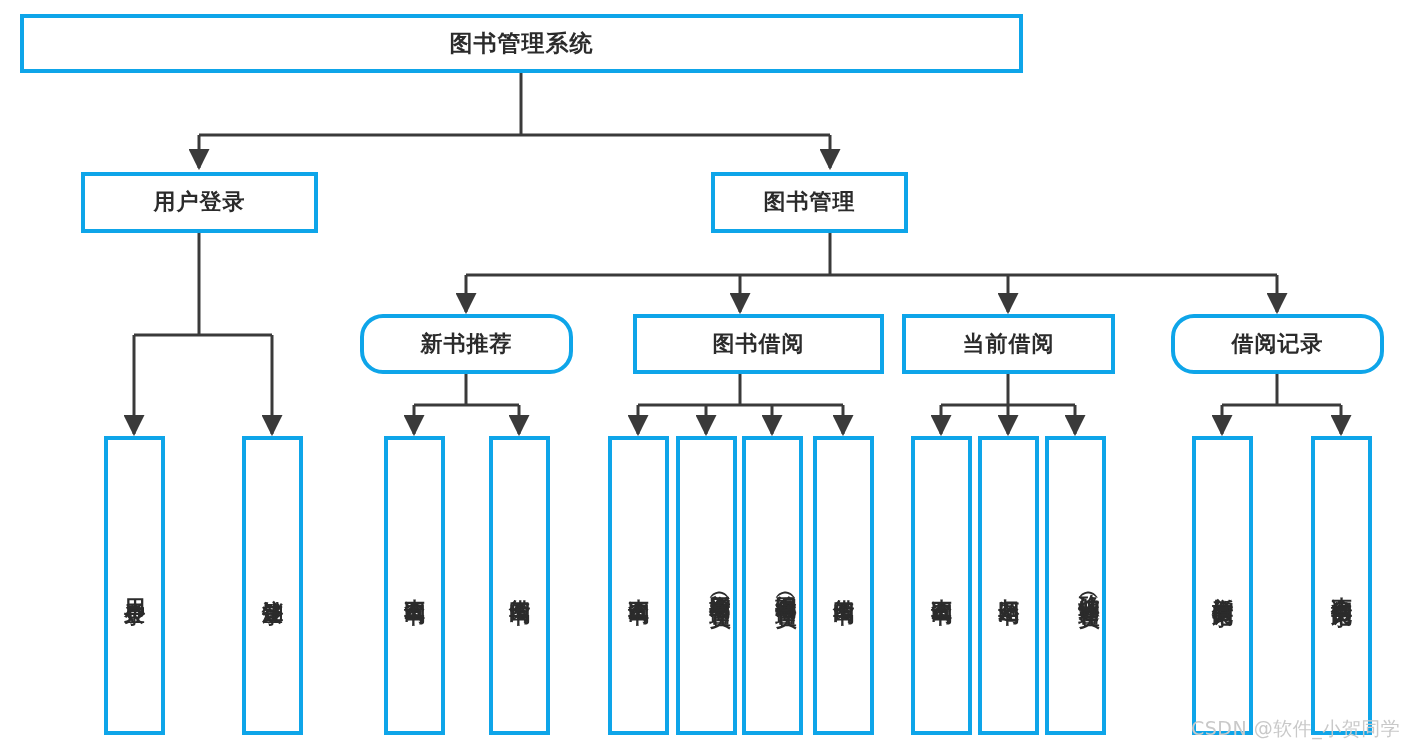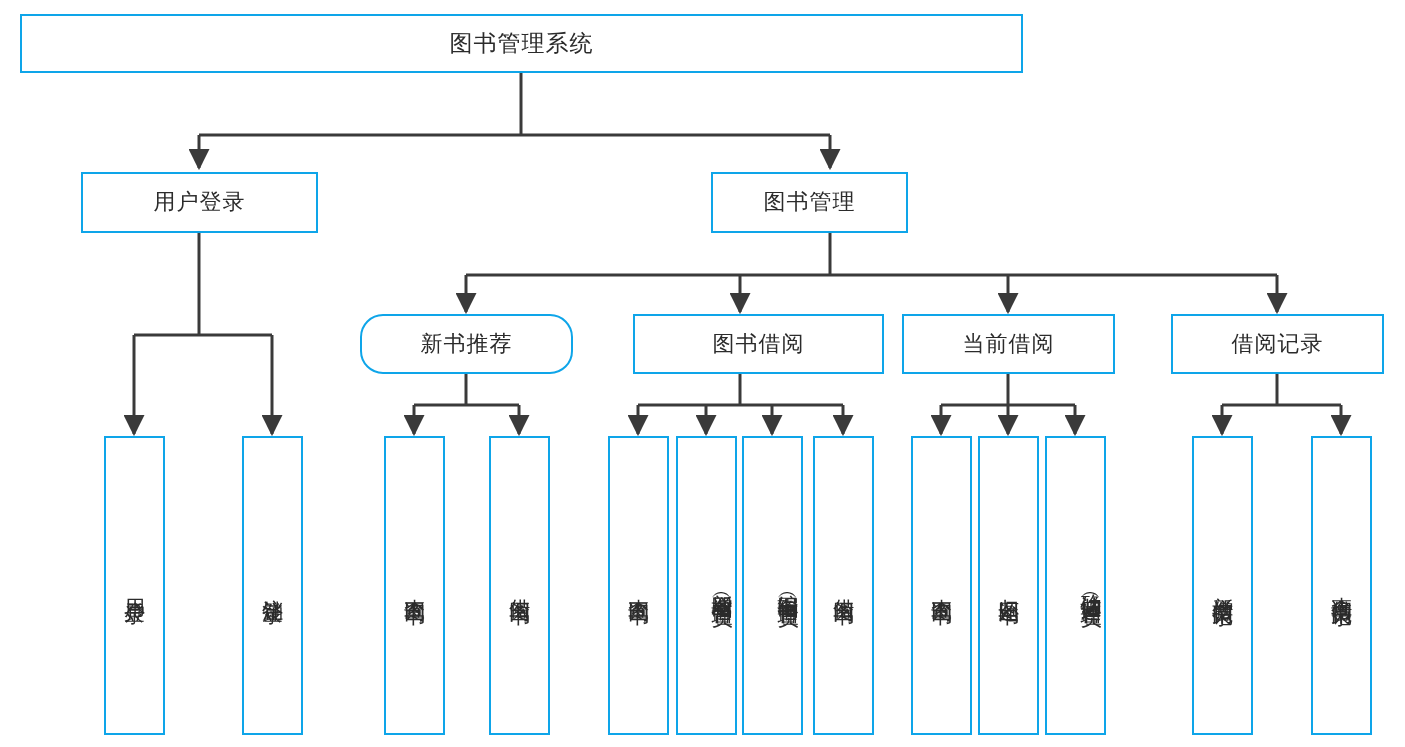--- a/index.html
+++ b/index.html
@@ -23,25 +23,26 @@
     left: 0;
     top: 0;
     width: 1405px;
     height: 747px;
     pointer-events: none;
   }
   .node {
     position: absolute;
     box-sizing: border-box;
     background: #ffffff;
-    border: 2px solid #0ea5e9;
+    border: 4px solid #0ea5e9;
     display: flex;
     align-items: center;
     justify-content: center;
     color: #2b2b2b;
+    font-weight: bold;
   }
   .node.horiz {
     font-size: 22px;
     letter-spacing: 1px;
     line-height: 1.2;
   }
   .node.root {
     font-size: 23px;
   }
   .node.vert {
@@ -131,21 +132,21 @@
   </svg>
 
   <div class="node horiz root" style="left:20px; top:14px; width:1003px; height:59px;">图书管理系统</div>
 
   <div class="node horiz" style="left:81px; top:172px; width:237px; height:61px;">用户登录</div>
   <div class="node horiz" style="left:711px; top:172px; width:197px; height:61px;">图书管理</div>
 
   <div class="node horiz" style="left:360px; top:314px; width:213px; height:60px;border-radius:23px;">新书推荐</div>
   <div class="node horiz" style="left:633px; top:314px; width:251px; height:60px;">图书借阅</div>
   <div class="node horiz" style="left:902px; top:314px; width:213px; height:60px;">当前借阅</div>
-  <div class="node horiz" style="left:1171px; top:314px; width:213px; height:60px;">借阅记录</div>
+  <div class="node horiz" style="left:1171px; top:314px; width:213px; height:60px;border-radius:23px;">借阅记录</div>
 
   <div class="node vert midal" style="left:104px; top:436px; width:61px; height:299px;">
     <span class="vlabel">用户登录</span>
   </div>
   <div class="node vert midal" style="left:242px; top:436px; width:61px; height:299px;">
     <span class="vlabel">注销登录</span>
   </div>
 
   <div class="node vert midal" style="left:384px; top:436px; width:61px; height:299px;">
     <span class="vlabel">查询图书</span>
@@ -177,14 +178,15 @@
     <span class="vlabel">确认归还（管理员）</span>
   </div>
 
   <div class="node vert midal" style="left:1192px; top:436px; width:61px; height:299px;">
     <span class="vlabel">新增借阅记录</span>
   </div>
   <div class="node vert midal" style="left:1311px; top:436px; width:61px; height:299px;">
     <span class="vlabel">查询借阅记录</span>
   </div>
 
+  <div class="watermark" style="left:1191px; top:716px;">CSDN @软件_小贺同学</div>
 
 </div>
 
 </body></html>

